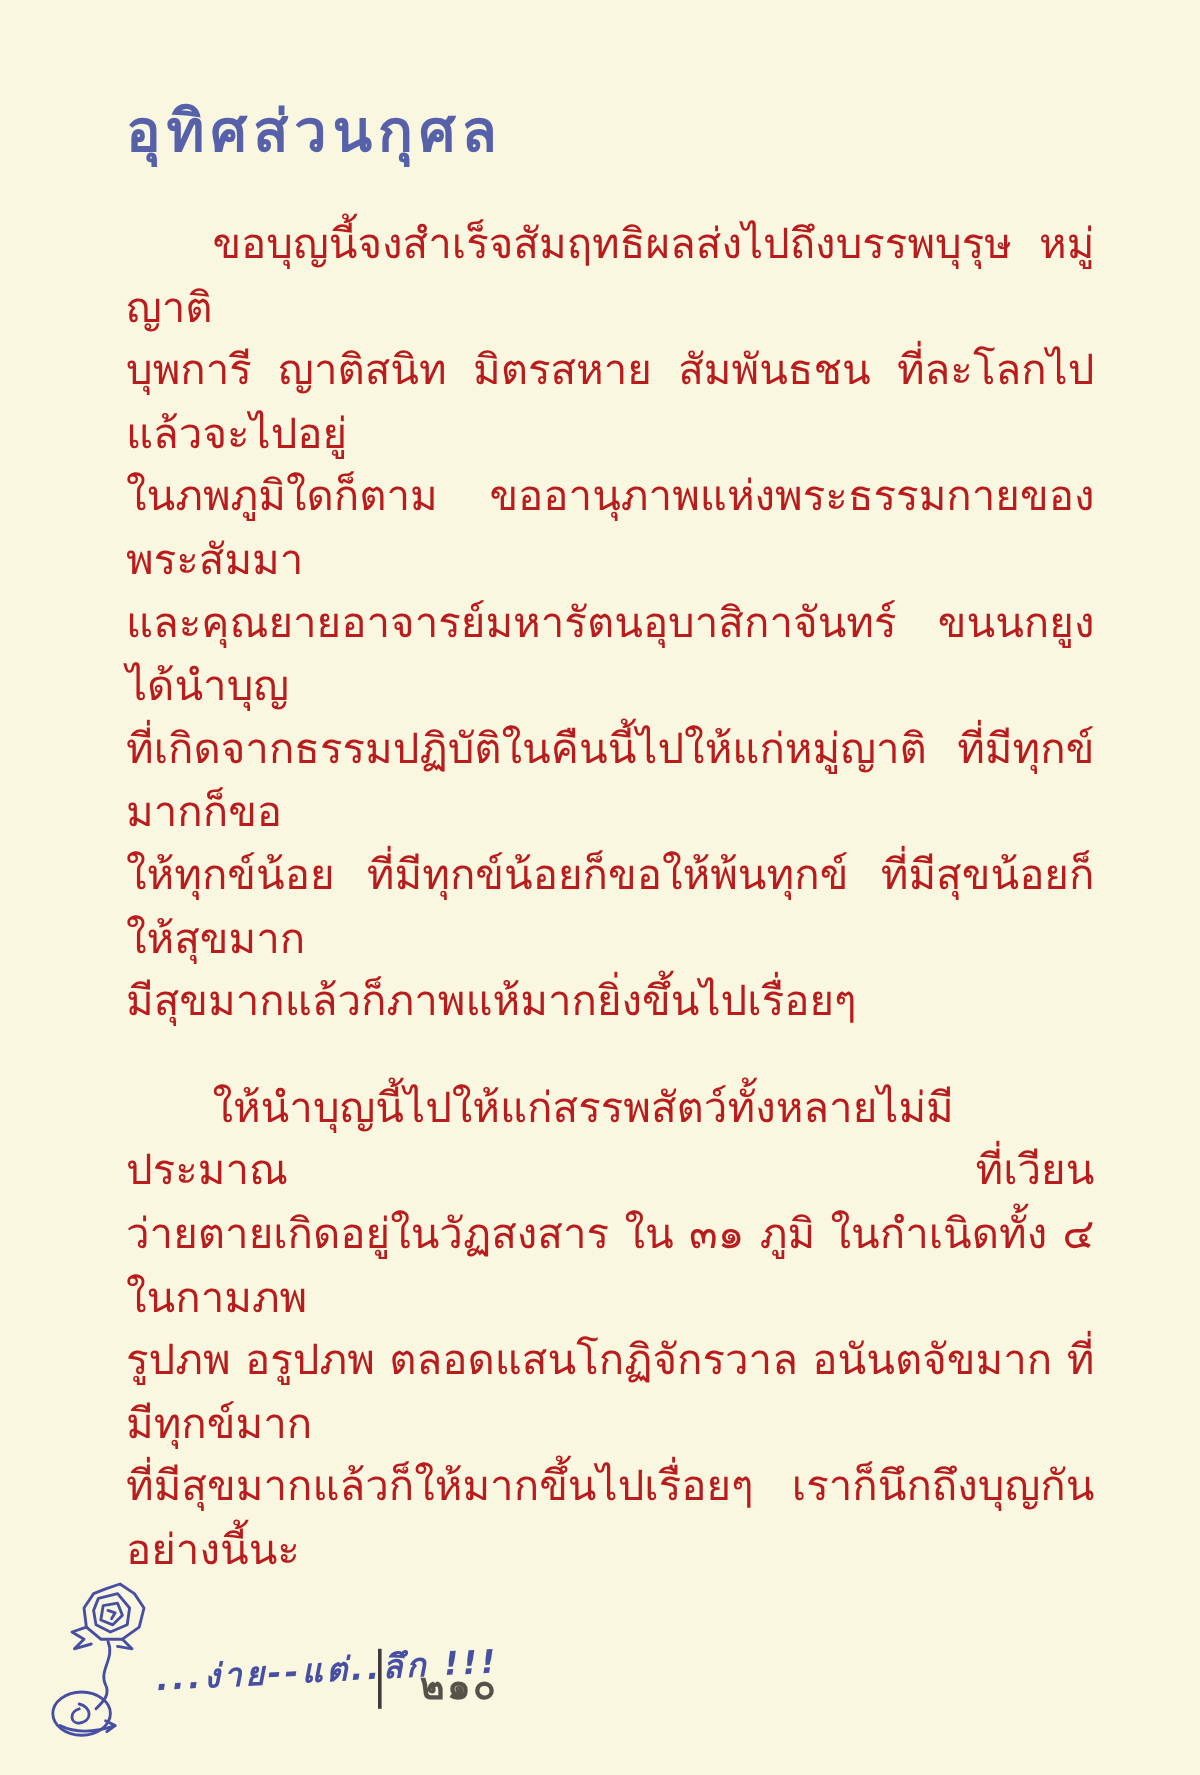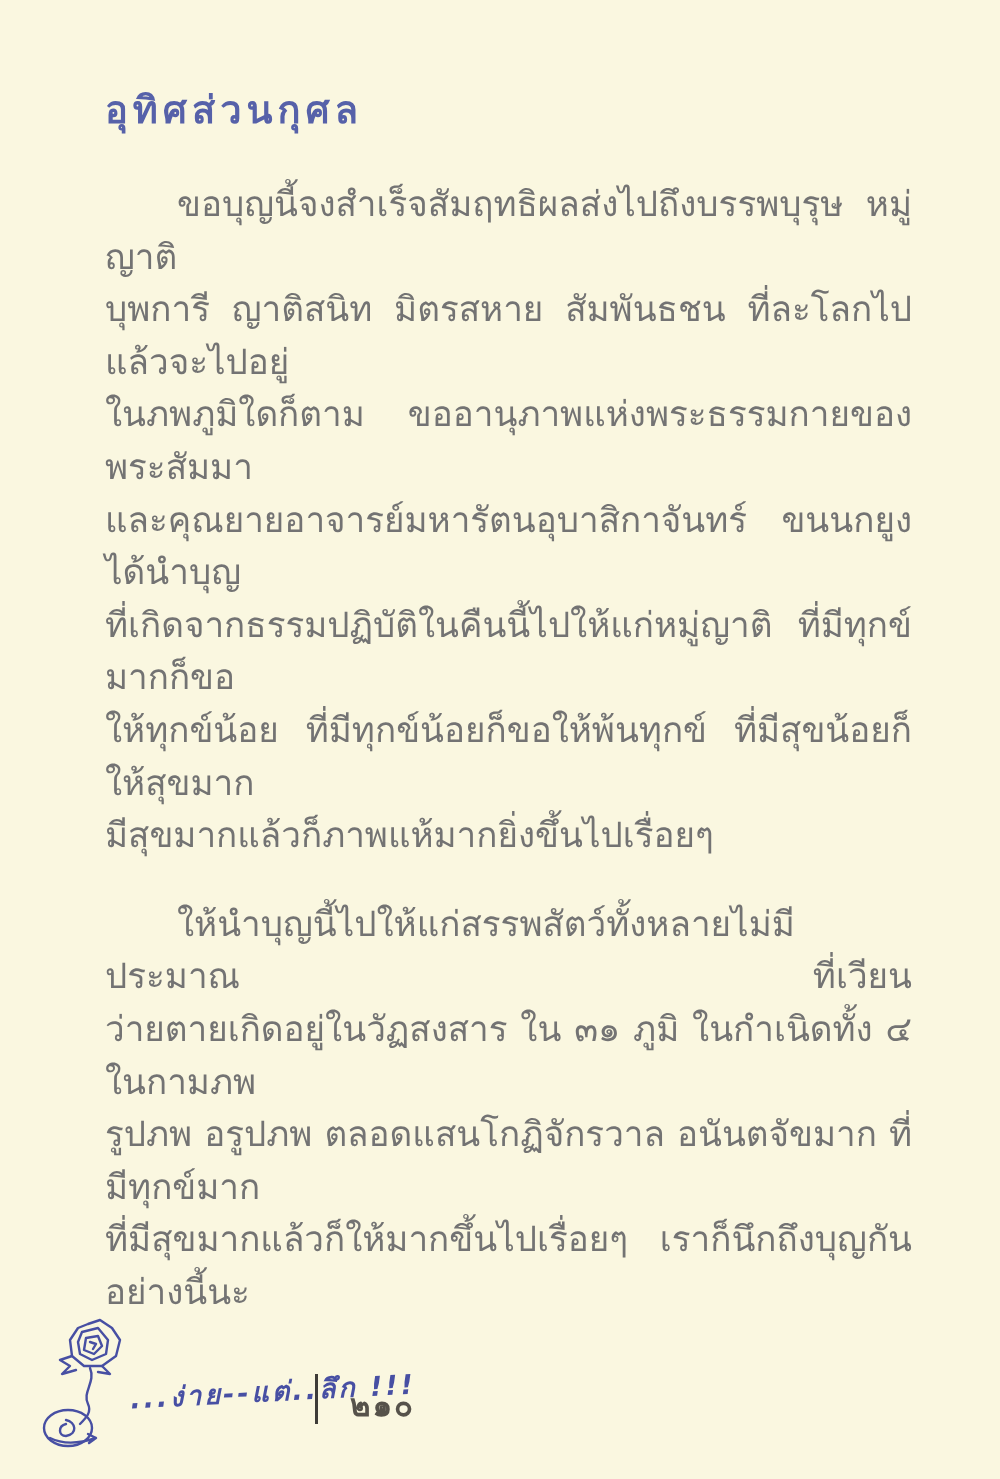--- a/index.html
+++ b/index.html
@@ -18,33 +18,33 @@
     position: absolute;
     left: 0; top: 0;
     width: 1000px;
     height: 1479px;
   }
   .content {
     padding: 86px 88px 0 105px;
   }
   .heading {
     color: #5661A9;
-    font-size: 38px;
+    font-size: 48px;
     font-weight: bold;
     letter-spacing: 5px;
     line-height: 48px;
     margin: 0 0 44px 0;
   }
   .para {
     margin: 0 0 36px 0;
   }
   .line {
     font-size: 35px;
     line-height: 52.6px;
-    color: #737373;
+    color: #b91c1c;
     text-align: justify;
     text-align-last: justify;
     white-space: normal;
   }
   .line.end {
     text-align-last: left;
   }
   .line.indent {
     text-indent: 72px;
   }

